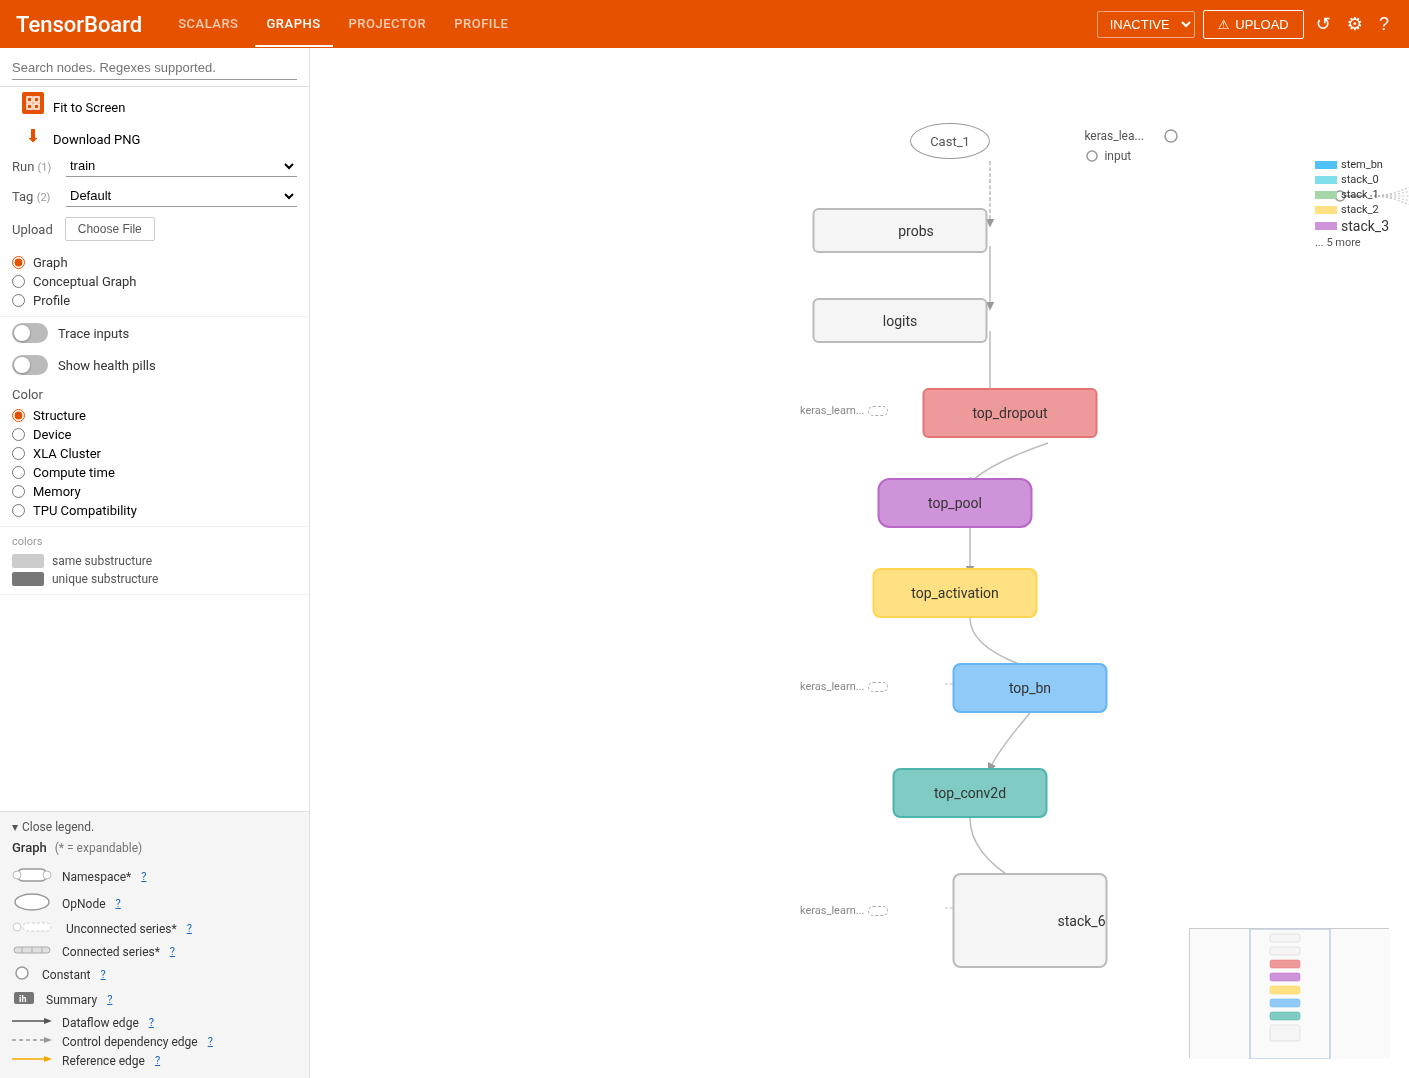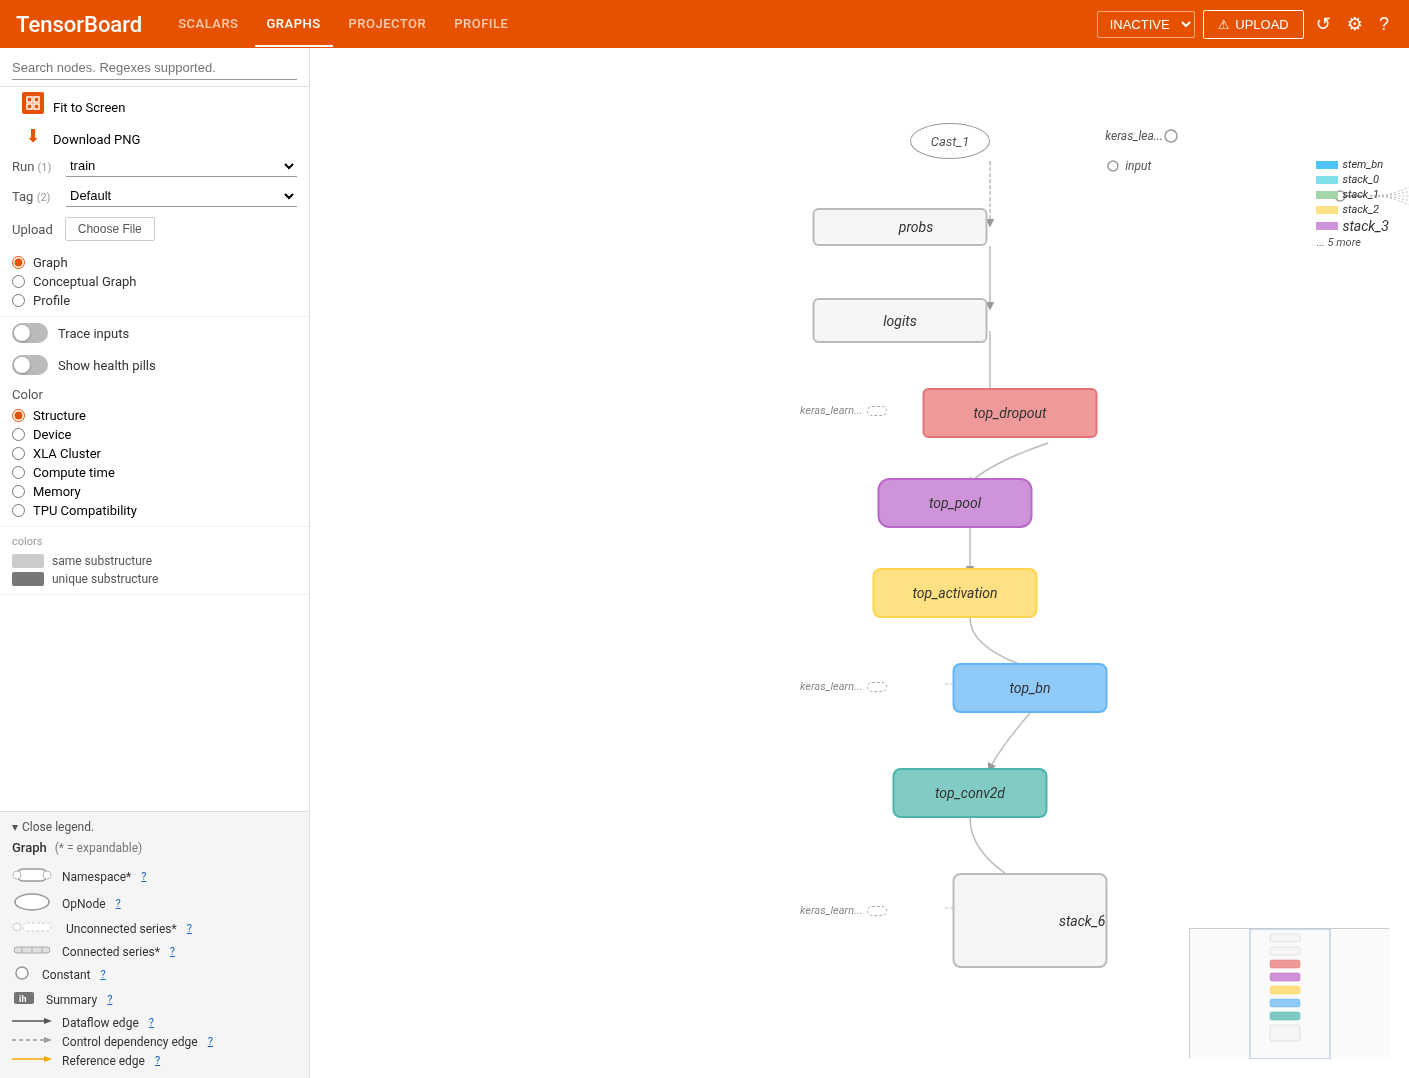--- a/index.html
+++ b/index.html
@@ -102,21 +102,21 @@
     .legend-title { font-weight: 500; font-size: 13px; color: #333; margin-bottom: 2px; }
     .legend-subtitle { color: #777; font-size: 12px; }
     .legend-items { margin-top: 6px; }
     .legend-item { display: flex; align-items: center; gap: 10px; padding: 2px 0; }
     .legend-shape { flex-shrink: 0; }
     .legend-text { font-size: 12px; color: #333; }
     .legend-link { color: #1565c0; font-size: 11px; text-decoration: underline; cursor: pointer; }
 
     
     .main-graph {
-      flex: 1; background: #fff; position: relative; overflow: hidden; font-style: italic;
+      flex: 1; background: #fff; position: relative; overflow: hidden;
     }
 
     .graph-node {
       position: absolute; cursor: pointer;
       display: flex; align-items: center; justify-content: center;
       font-size: 14px; font-weight: 400; color: #333;
       border-radius: 6px;
     }
     .node-probs { background: #f5f5f5; border: 2px solid #bbb; }
     .node-logits { background: #f5f5f5; border: 2px solid #bbb; }
@@ -450,21 +450,21 @@
       <path d="M 1060 148 Q 1090 148 1118 168" stroke="#bbb" stroke-width="1" fill="none" stroke-dasharray="2,2"></path>
 
       <circle cx="1030" cy="148" r="5" fill="white" stroke="#999" stroke-width="1.5"></circle>
       <path d="M 1035 148 L 1055 148" stroke="#999" stroke-width="1.5"></path>
     </svg>
 
     <div class="cast-node" style="left:640px; top:75px; transform:translateX(-50%);">
       <span>Cast_1</span>
     </div>
 
-    <div class="graph-node node-probs" style="left:590px; top:160px; width:175px; height:38px; transform:translateX(-50%);padding-left:32px;">
+    <div class="graph-node node-probs" style="left:590px; top:160px; width:175px; height:45px; transform:translateX(-50%);padding-left:32px;">
       <span>probs</span>
     </div>
 
     <div class="graph-node node-logits" style="left:590px; top:250px; width:175px; height:45px; transform:translateX(-50%);">
       <span>logits</span>
     </div>
 
     <div class="graph-node node-top-dropout" style="left:700px; top:340px; width:175px; height:50px; transform:translateX(-50%);">
       <span>top_dropout</span>
     </div>
@@ -498,21 +498,21 @@
       <span>keras_learn...</span>
       <div class="edge-dot"></div>
     </div>
 
     <div class="edge-label" style="left:490px; top:856px;">
       <span>keras_learn...</span>
       <div class="edge-dot"></div>
     </div>
 
     <div style="position:absolute; top:80px; right:230px;">
-      <div style="display:flex; align-items:center; gap:0; margin-bottom:14px; font-size:12px; color:#555;">
+      <div style="display:flex; align-items:center; gap:19px; margin-bottom:4px; font-size:12px; color:#555;">
         <span>keras_lea...</span>
         <svg width="16" height="16">
             <circle cx="8" cy="8" r="6" fill="white" stroke="#999" stroke-width="1.5"></circle>
           </svg>
       </div>
       <div style="display:flex; align-items:center; gap:4px; font-size:12px; color:#555; margin-bottom:6px;">
         <svg width="16" height="16">
             <circle cx="8" cy="8" r="5" fill="white" stroke="#999" stroke-width="1.5"></circle>
           </svg>
         <span>input</span>

